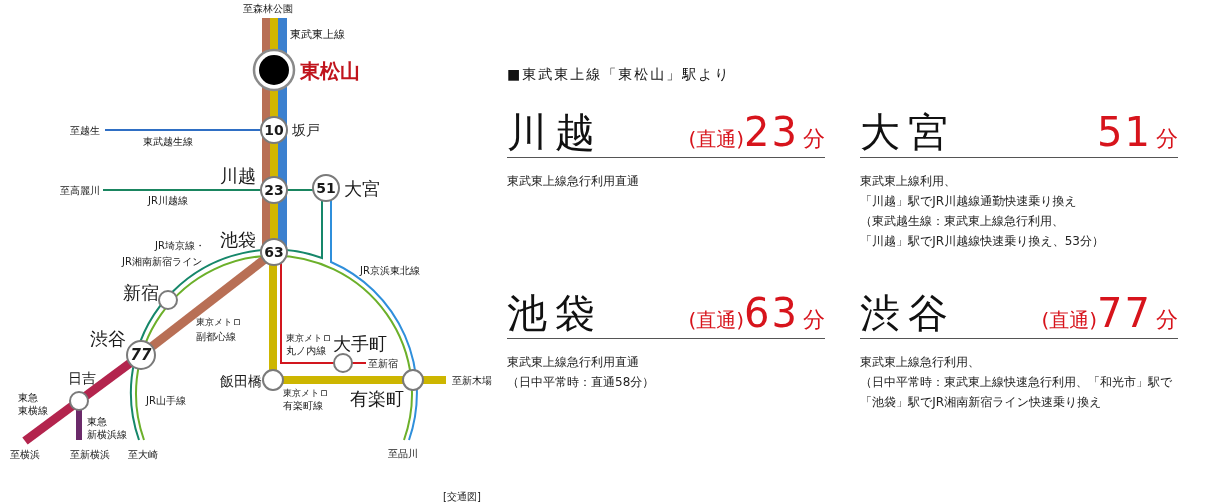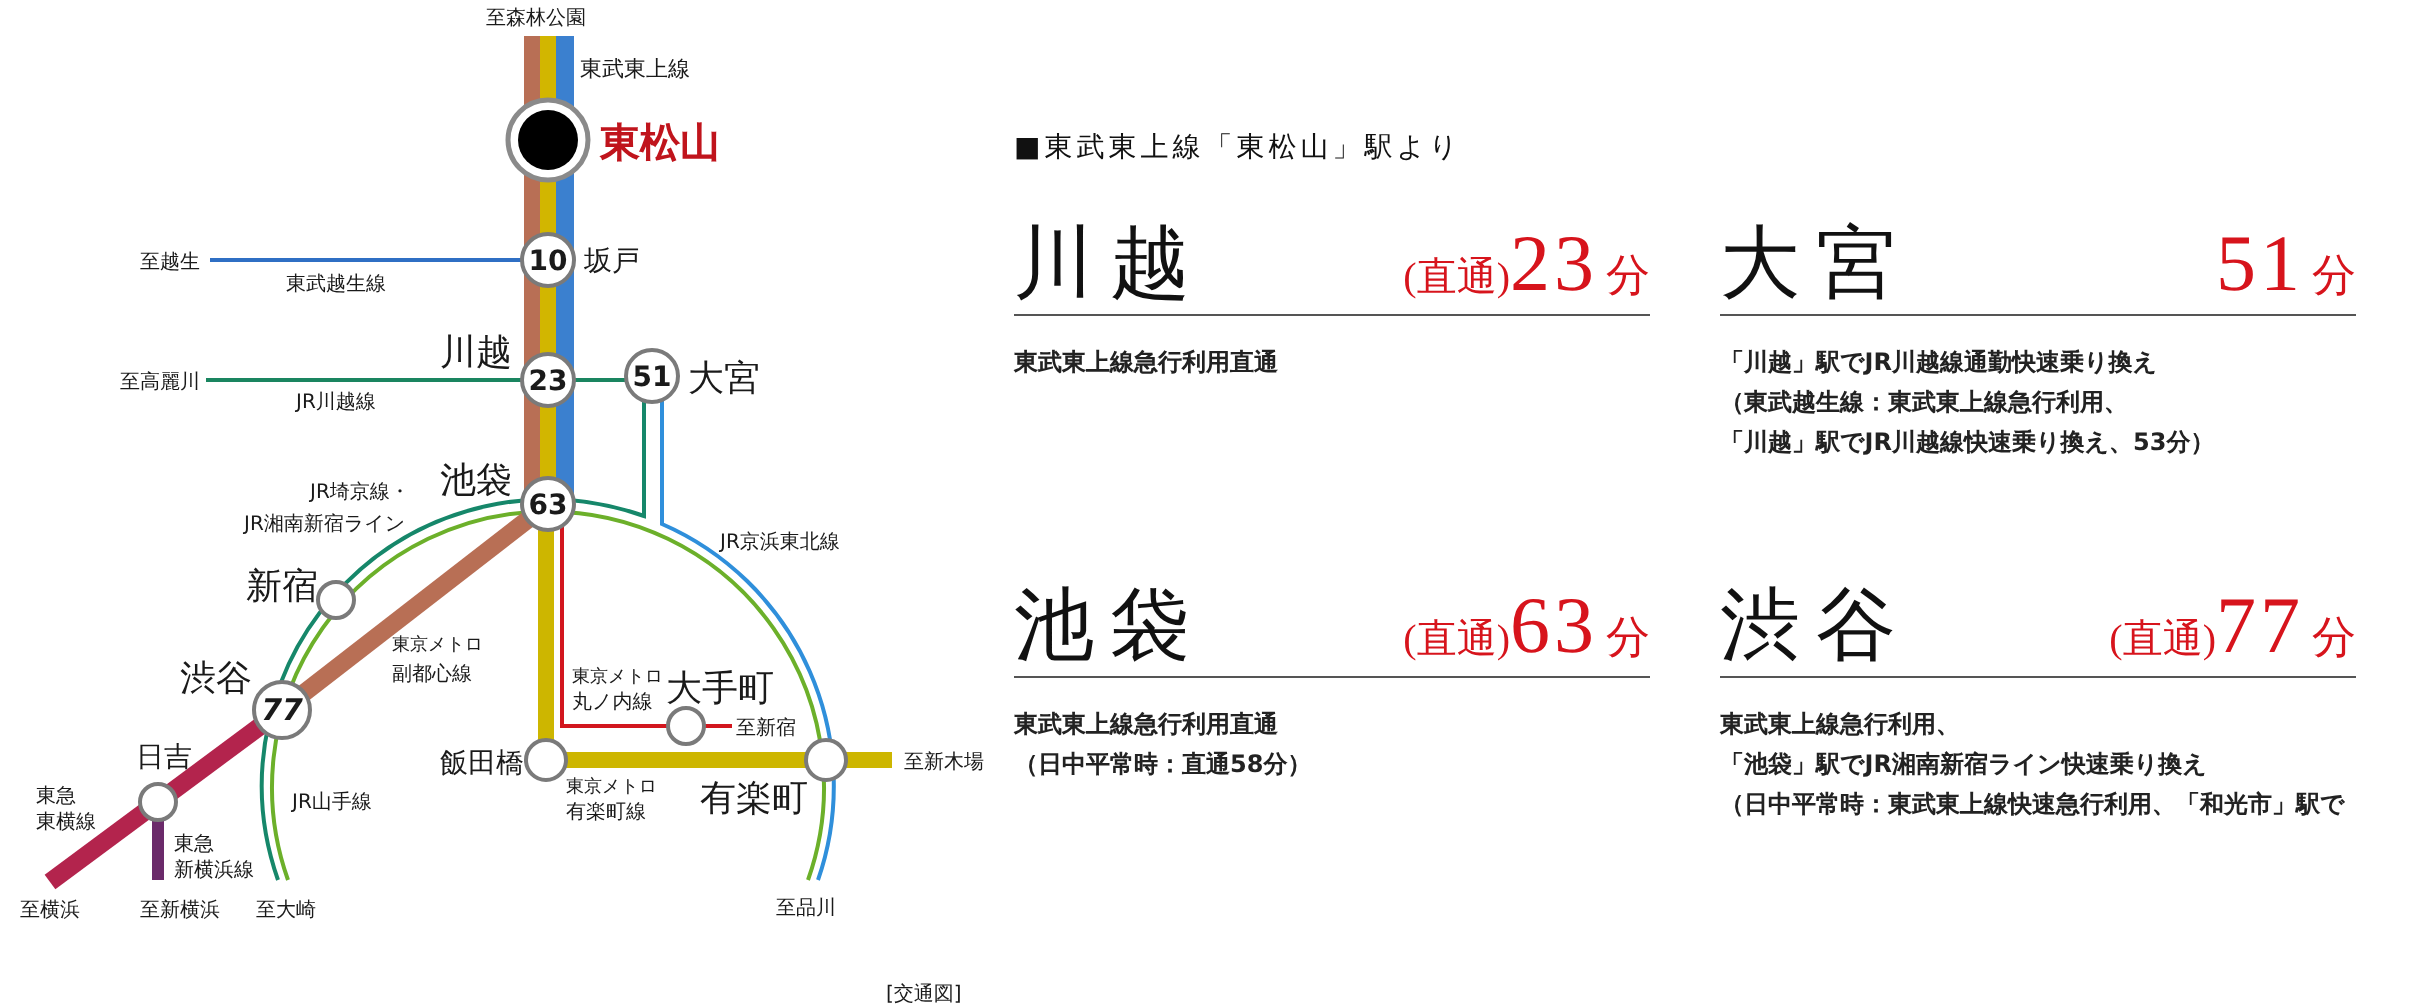--- a/index.html
+++ b/index.html
@@ -16,25 +16,25 @@
   .num { font-size:14px; font-weight:bold; }
   .num-it { font-size:15px; font-weight:bold; font-style:italic; }
   .st { fill:#ffffff; stroke:#7a7a7a; stroke-width:2; }
 
   .panel-title { position:absolute; left:507px; top:63px; font-size:14px; letter-spacing:2px;
                  line-height:22px; white-space:nowrap; color:#111; }
   .card { position:absolute; width:318px; }
   .card .row { height:50px; border-bottom:1px solid #555; display:flex; justify-content:space-between;
                align-items:flex-end; padding-bottom:5px; box-sizing:border-box; }
   .card .name { font-size:40px; letter-spacing:8px; line-height:1; color:#111; }
-  .card .time { color:#d7141c; display:flex; align-items:baseline; line-height:1; white-space:nowrap;font-family:Liberation Serif, serif; }
+  .card .time { color:#d7141c; display:flex; align-items:baseline; line-height:1; white-space:nowrap; }
   .card .prefix { font-size:20px; }
   .card .min { font-size:40px; letter-spacing:2px; }
   .card .unit { font-size:22px; margin-left:4px; }
-  .card .desc { margin-top:13px; font-size:12px; line-height:20px; color:#222; white-space:nowrap;font-weight:bold; }
+  .card .desc { margin-top:13px; font-size:12px; line-height:20px; color:#222; white-space:nowrap; }
   .card .desc div { height:20px; }
 </style>
 </head>
 <body>
 
 <svg id="route-map" width="500" height="504" viewBox="0 0 500 504" xmlns="http://www.w3.org/2000/svg">
 
   <rect x="262" y="18" width="8" height="234" fill="#b86f55"></rect>
   <rect x="270" y="18" width="8" height="234" fill="#d2b600"></rect>
   <rect x="278" y="18" width="9" height="234" fill="#3b80cf"></rect>
@@ -148,20 +148,21 @@
 <div class="card" style="left:860px; top:108px;">
   <div class="row">
     <span class="name">大宮</span>
     <span class="time">
       <span class="prefix"></span>
       <span class="min">51</span>
       <span class="unit">分</span>
     </span>
   </div>
   <div class="desc">
+    <div>東武東上線利用、</div>
     <div>「川越」駅でJR川越線通勤快速乗り換え</div>
     <div>（東武越生線：東武東上線急行利用、</div>
     <div>「川越」駅でJR川越線快速乗り換え、53分）</div>
   </div>
 </div>
 
 <div class="card" style="left:507px; top:289px;">
   <div class="row">
     <span class="name">池袋</span>
     <span class="time">
@@ -180,16 +181,16 @@
   <div class="row">
     <span class="name">渋谷</span>
     <span class="time">
       <span class="prefix">(直通)</span>
       <span class="min">77</span>
       <span class="unit">分</span>
     </span>
   </div>
   <div class="desc">
     <div>東武東上線急行利用、</div>
+    <div>（日中平常時：東武東上線快速急行利用、「和光市」駅で</div>
     <div>「池袋」駅でJR湘南新宿ライン快速乗り換え</div>
-    <div>（日中平常時：東武東上線快速急行利用、「和光市」駅で</div>
   </div>
 </div>
 
 </body></html>

